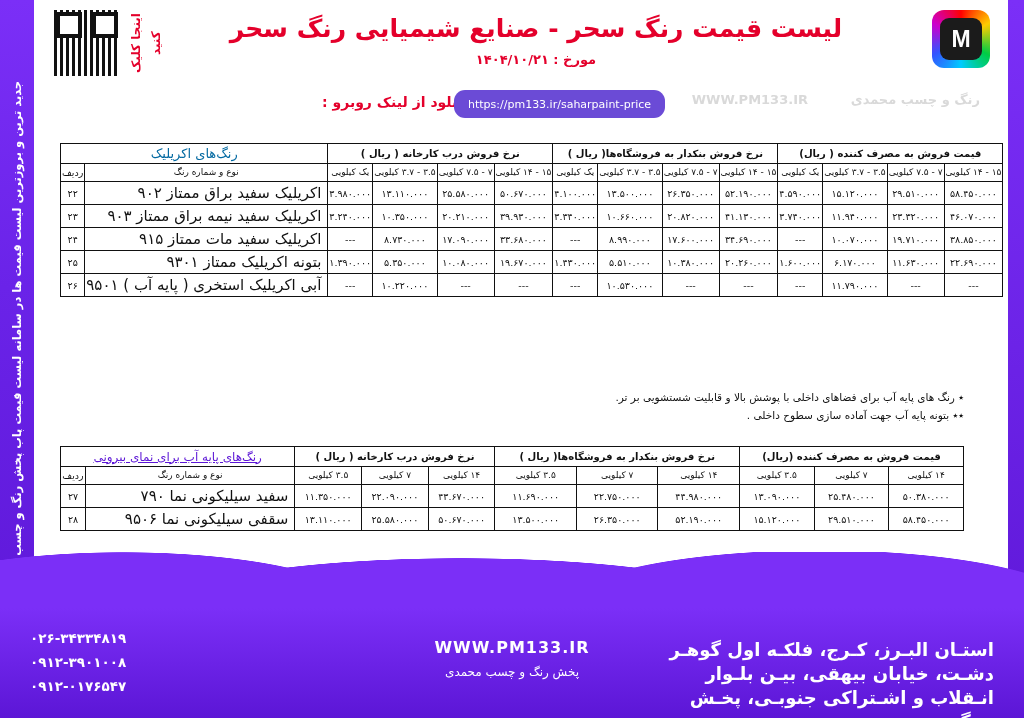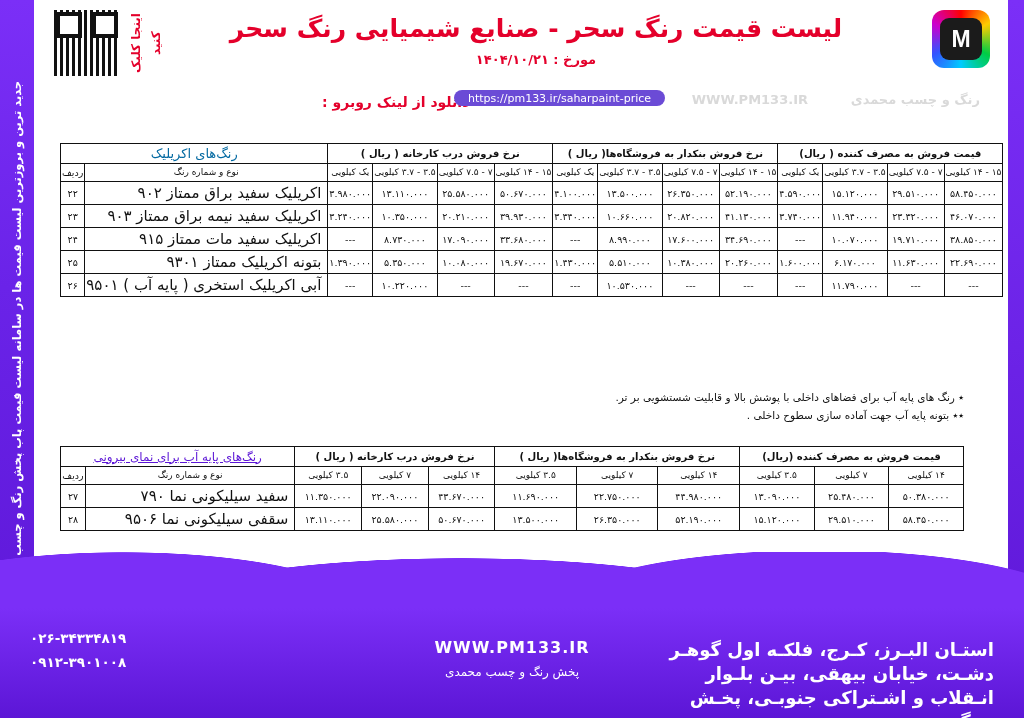--- a/index.html
+++ b/index.html
@@ -84,21 +84,21 @@
   .watermark-right{
     position:absolute;right:28px;top:8px;color:#d9d9d9;font-size:13px;font-weight:bold;
   }
   .watermark-mid{
     position:absolute;right:200px;top:8px;color:#d9d9d9;font-size:13px;font-weight:bold;
   }
   .link-label{
     position:absolute;left:288px;top:10px;color:#E4002B;font-size:14px;font-weight:bold;
   }
   .link-pill{
-    position:absolute;left:420px;top:6px;height:16px;padding:0 14px;
+    position:absolute;left:420px;top:6px;height:28px;padding:0 14px;
     background:#6b4bd6;color:#fff;border-radius:11px;font-size:11px;
     display:flex;align-items:center;direction:ltr;
   }
   
   table{border-collapse:collapse;direction:rtl;}
   .tbl{
     position:absolute;
     font-size:9px;color:#111;
     background:#fff;
   }
@@ -347,16 +347,17 @@
 
   <div class="footer">
     <div class="f-address">استـان البـرز، کـرج، فلکـه اول گوهـر دشـت، خیابان بیهقی، بیـن بلـوار انـقلاب و اشـتراکی جنوبـی، پخـش رنـگ و چسـب محمـدی</div>
     <div class="f-center">
       <div class="f-site">WWW.PM133.IR</div>
       <div class="f-sub">پخش رنگ و چسب محمدی</div>
     </div>
     <div class="f-phones">
       <div>۰۲۶-۳۴۳۳۴۸۱۹</div>
       <div>۰۹۱۲-۳۹۰۱۰۰۸</div>
+      <div>۰۹۱۲-۰۱۷۶۵۴۷</div>
     </div>
   </div>
 
 </div>
 
 </body></html>

